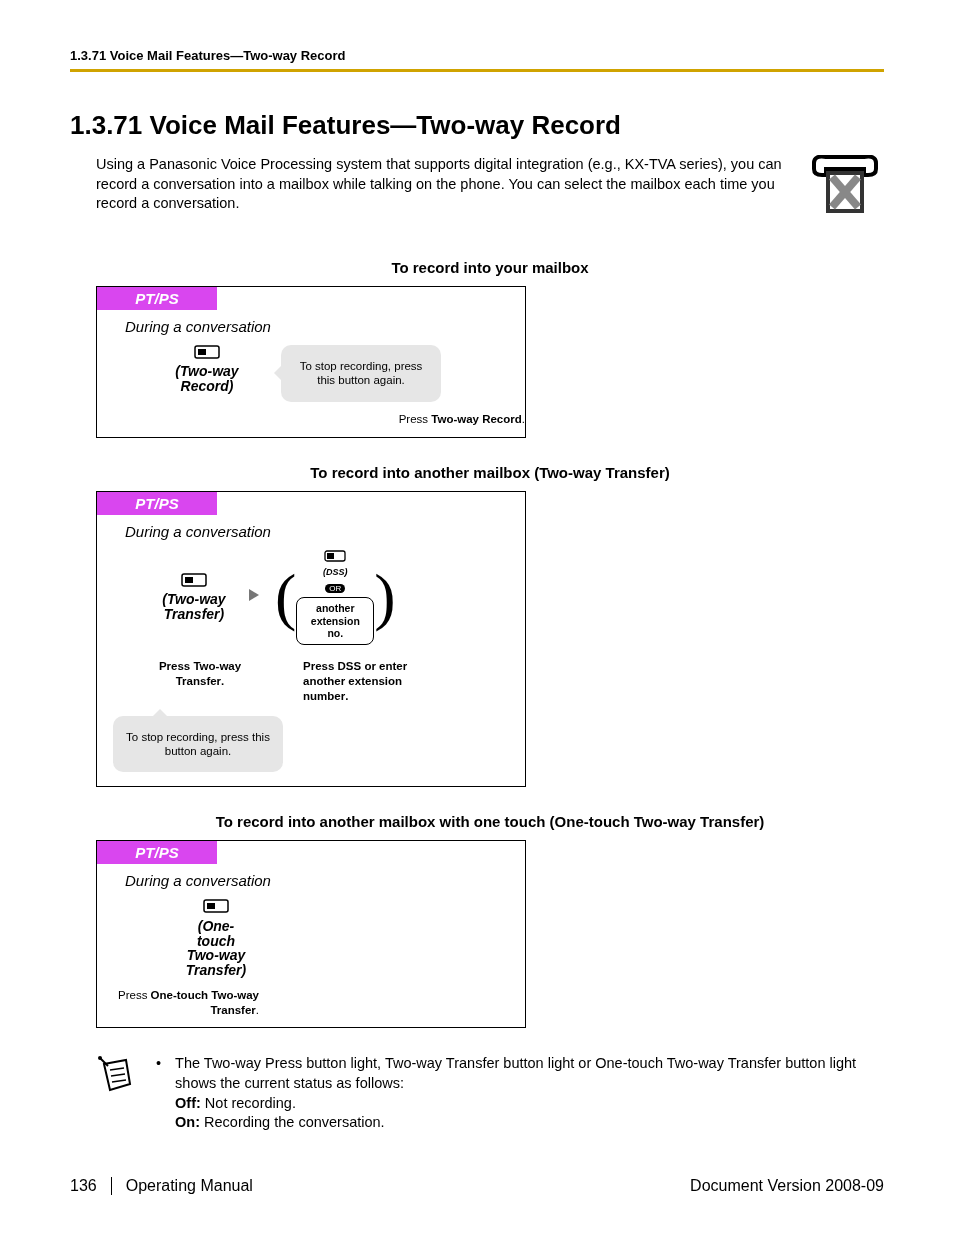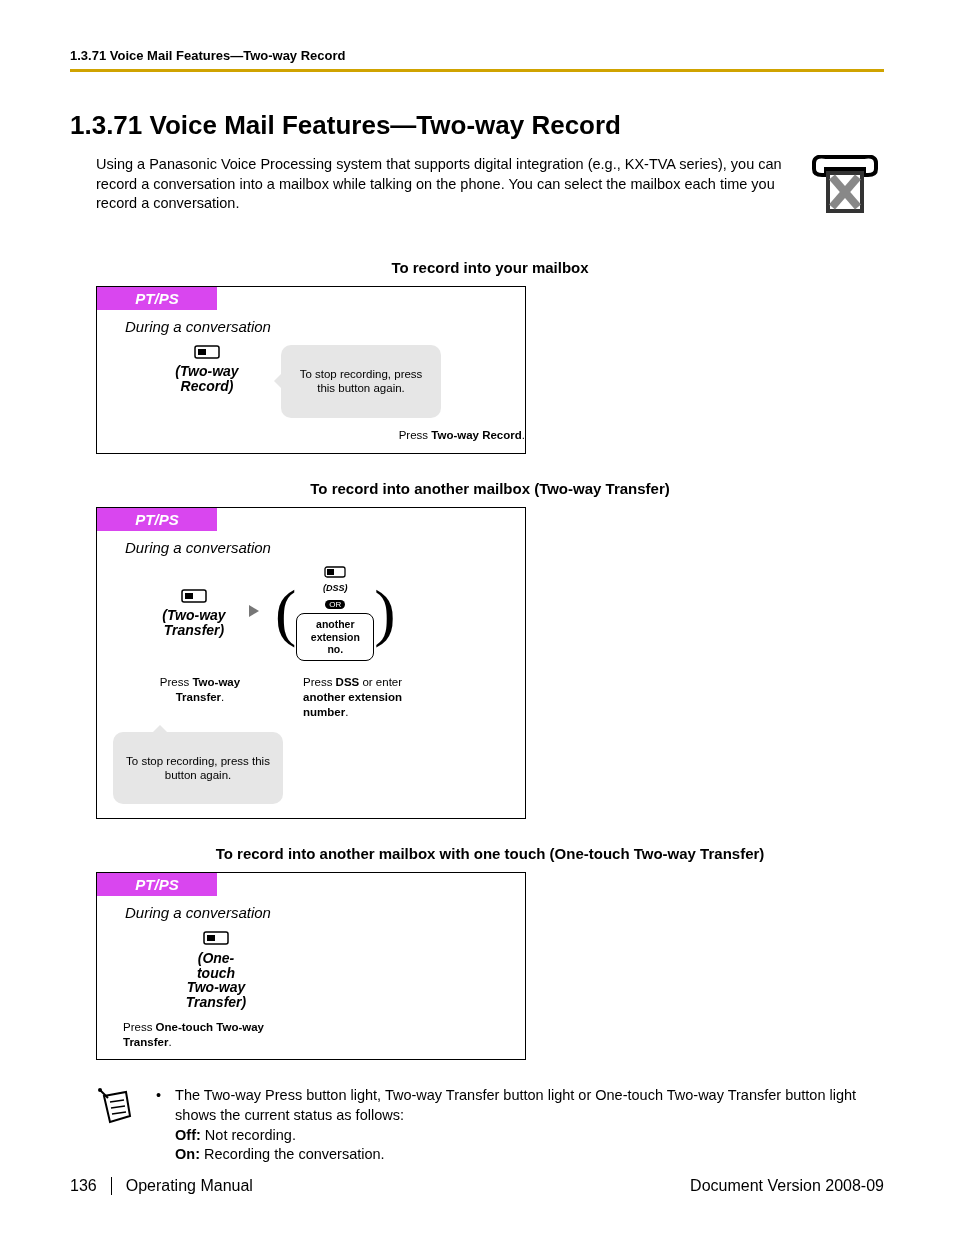--- a/index.html
+++ b/index.html
@@ -90,21 +90,21 @@
     font-style: italic;
     font-weight: bold;
     font-size: 14px;
     line-height: 1.05;
   }
   .callout {
     background: #e6e6e6;
     border-radius: 10px;
     font-size: 11.5px;
     line-height: 1.25;
-    padding: 22px 10px;
+    padding: 14px 10px;
     text-align: center;
     position: relative;
   }
   .callout.left-tail::before {
     content: "";
     position: absolute;
     left: -14px;
     top: 50%;
     margin-top: -7px;
     border: 7px solid transparent;
@@ -246,21 +246,21 @@
             <div class="btn-label" style="font-size:9px;">(DSS)</div>
           </div>
           <span class="or-pill">OR</span>
           <div class="option-box" style="margin-top:2px;">
             <b>another</b><br><b>extension no.</b>
           </div>
         </div>
         <span class="brace" style="font-size:64px; line-height:0.7;">)</span>
       </div>
     </div>
-    <div class="row" style="padding-left:48px; align-items:flex-start;">
+    <div class="row" style="padding-left:48px; align-items:flex-start;font-weight:bold;">
       <div class="caption" style="width:110px; text-align:center;">
         <span>Press </span><b>Two-way Transfer</b><span>.</span>
       </div>
       <div class="caption" style="width:140px; margin-left:48px;">
         <span>Press </span><b>DSS</b><span> or enter </span><b>another extension number</b><span>.</span>
       </div>
     </div>
     <div class="callout top-tail" style="width:170px; margin:8px 0 0 16px;">To stop recording, press this button again.</div>
   </div>
 
@@ -272,21 +272,21 @@
       <div class="col" style="width:110px;">
         <span class="btn-icon">
           <svg width="26" height="14">
               <rect x="1" y="1" width="24" height="12" rx="2" fill="#fff" stroke="#000" stroke-width="1.5"></rect>
               <rect x="4" y="4" width="8" height="6" fill="#000"></rect>
             </svg>
         </span>
         <div class="btn-label" style="width:70px; margin:0 auto;">(One-touch Two-way Transfer)</div>
       </div>
     </div>
-    <div class="caption" style="margin-left:26px; width:150px;">
+    <div class="caption" style="margin-left:12px; width:150px;text-align:right;">
       <span>Press </span><b>One-touch Two-way Transfer</b><span>.</span>
     </div>
   </div>
 
   <div class="note-row">
     <div class="note-icon">
       <svg width="42" height="42" viewBox="0 0 42 42">
         <path d="M8 10 L30 6 L34 30 L14 36 Z" fill="#fff" stroke="#000" stroke-width="2"></path>
         <line x1="14" y1="16" x2="28" y2="14" stroke="#000" stroke-width="1.5"></line>
         <line x1="15" y1="22" x2="29" y2="20" stroke="#000" stroke-width="1.5"></line>

